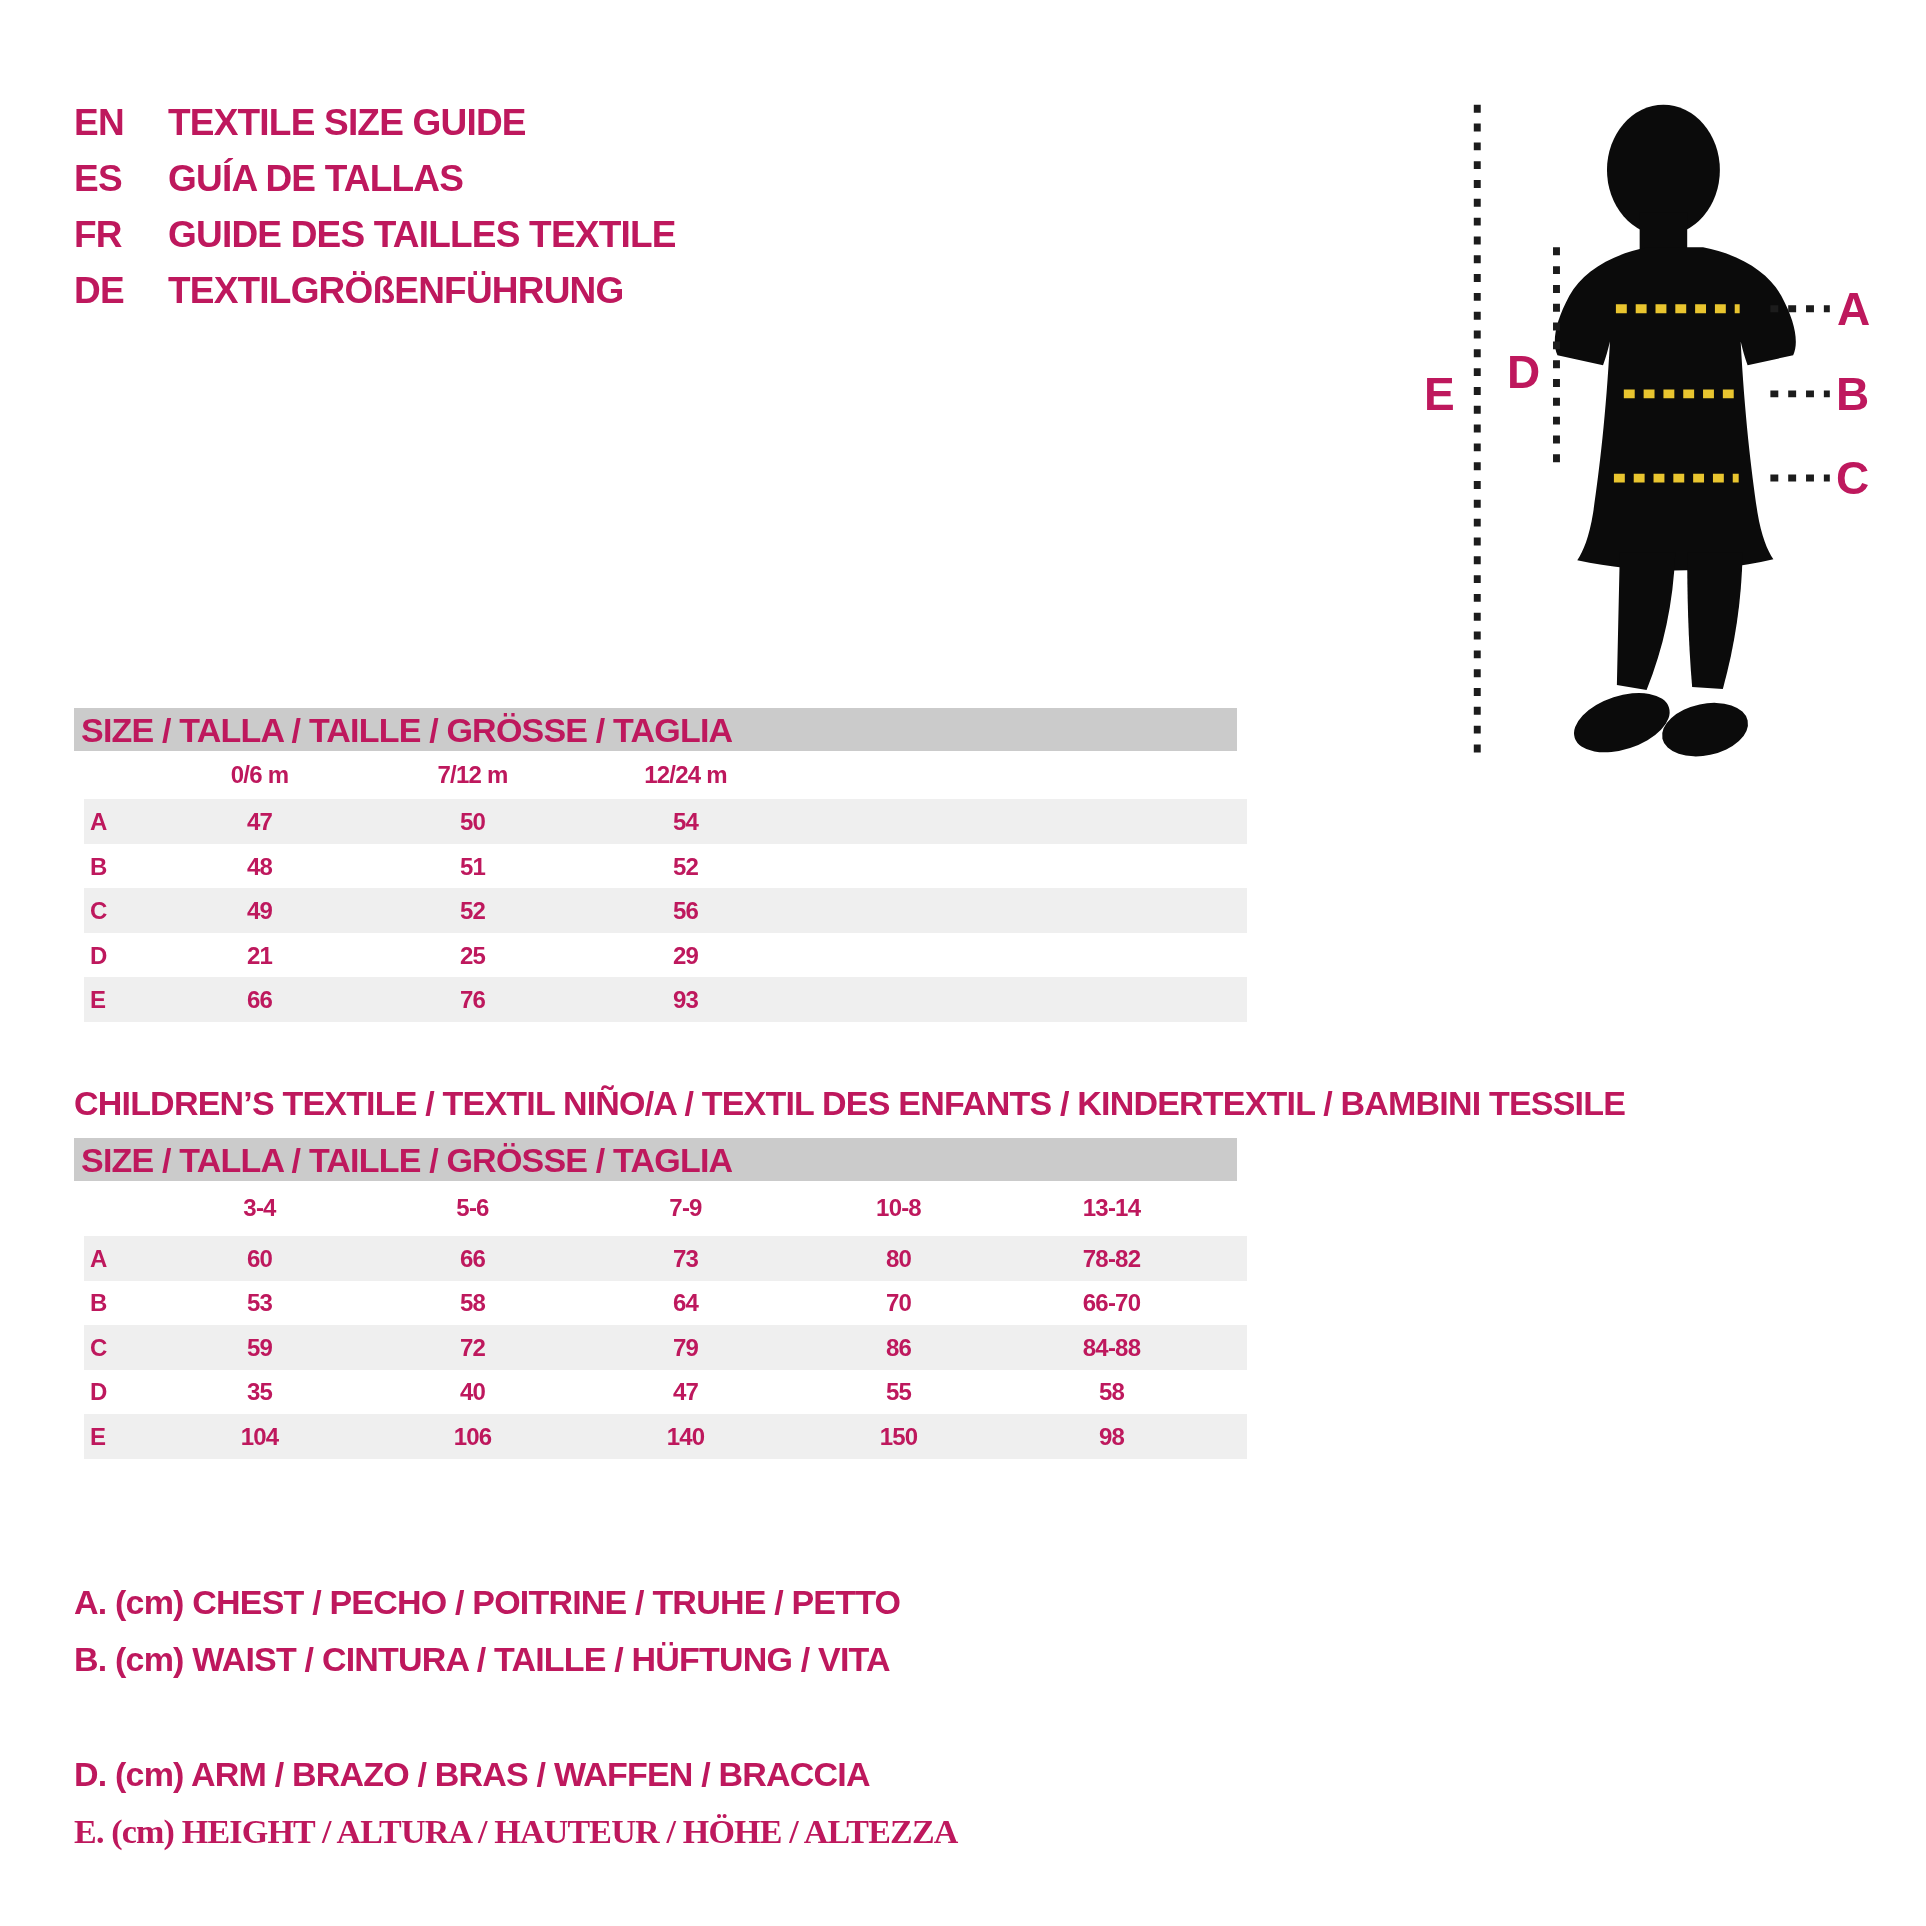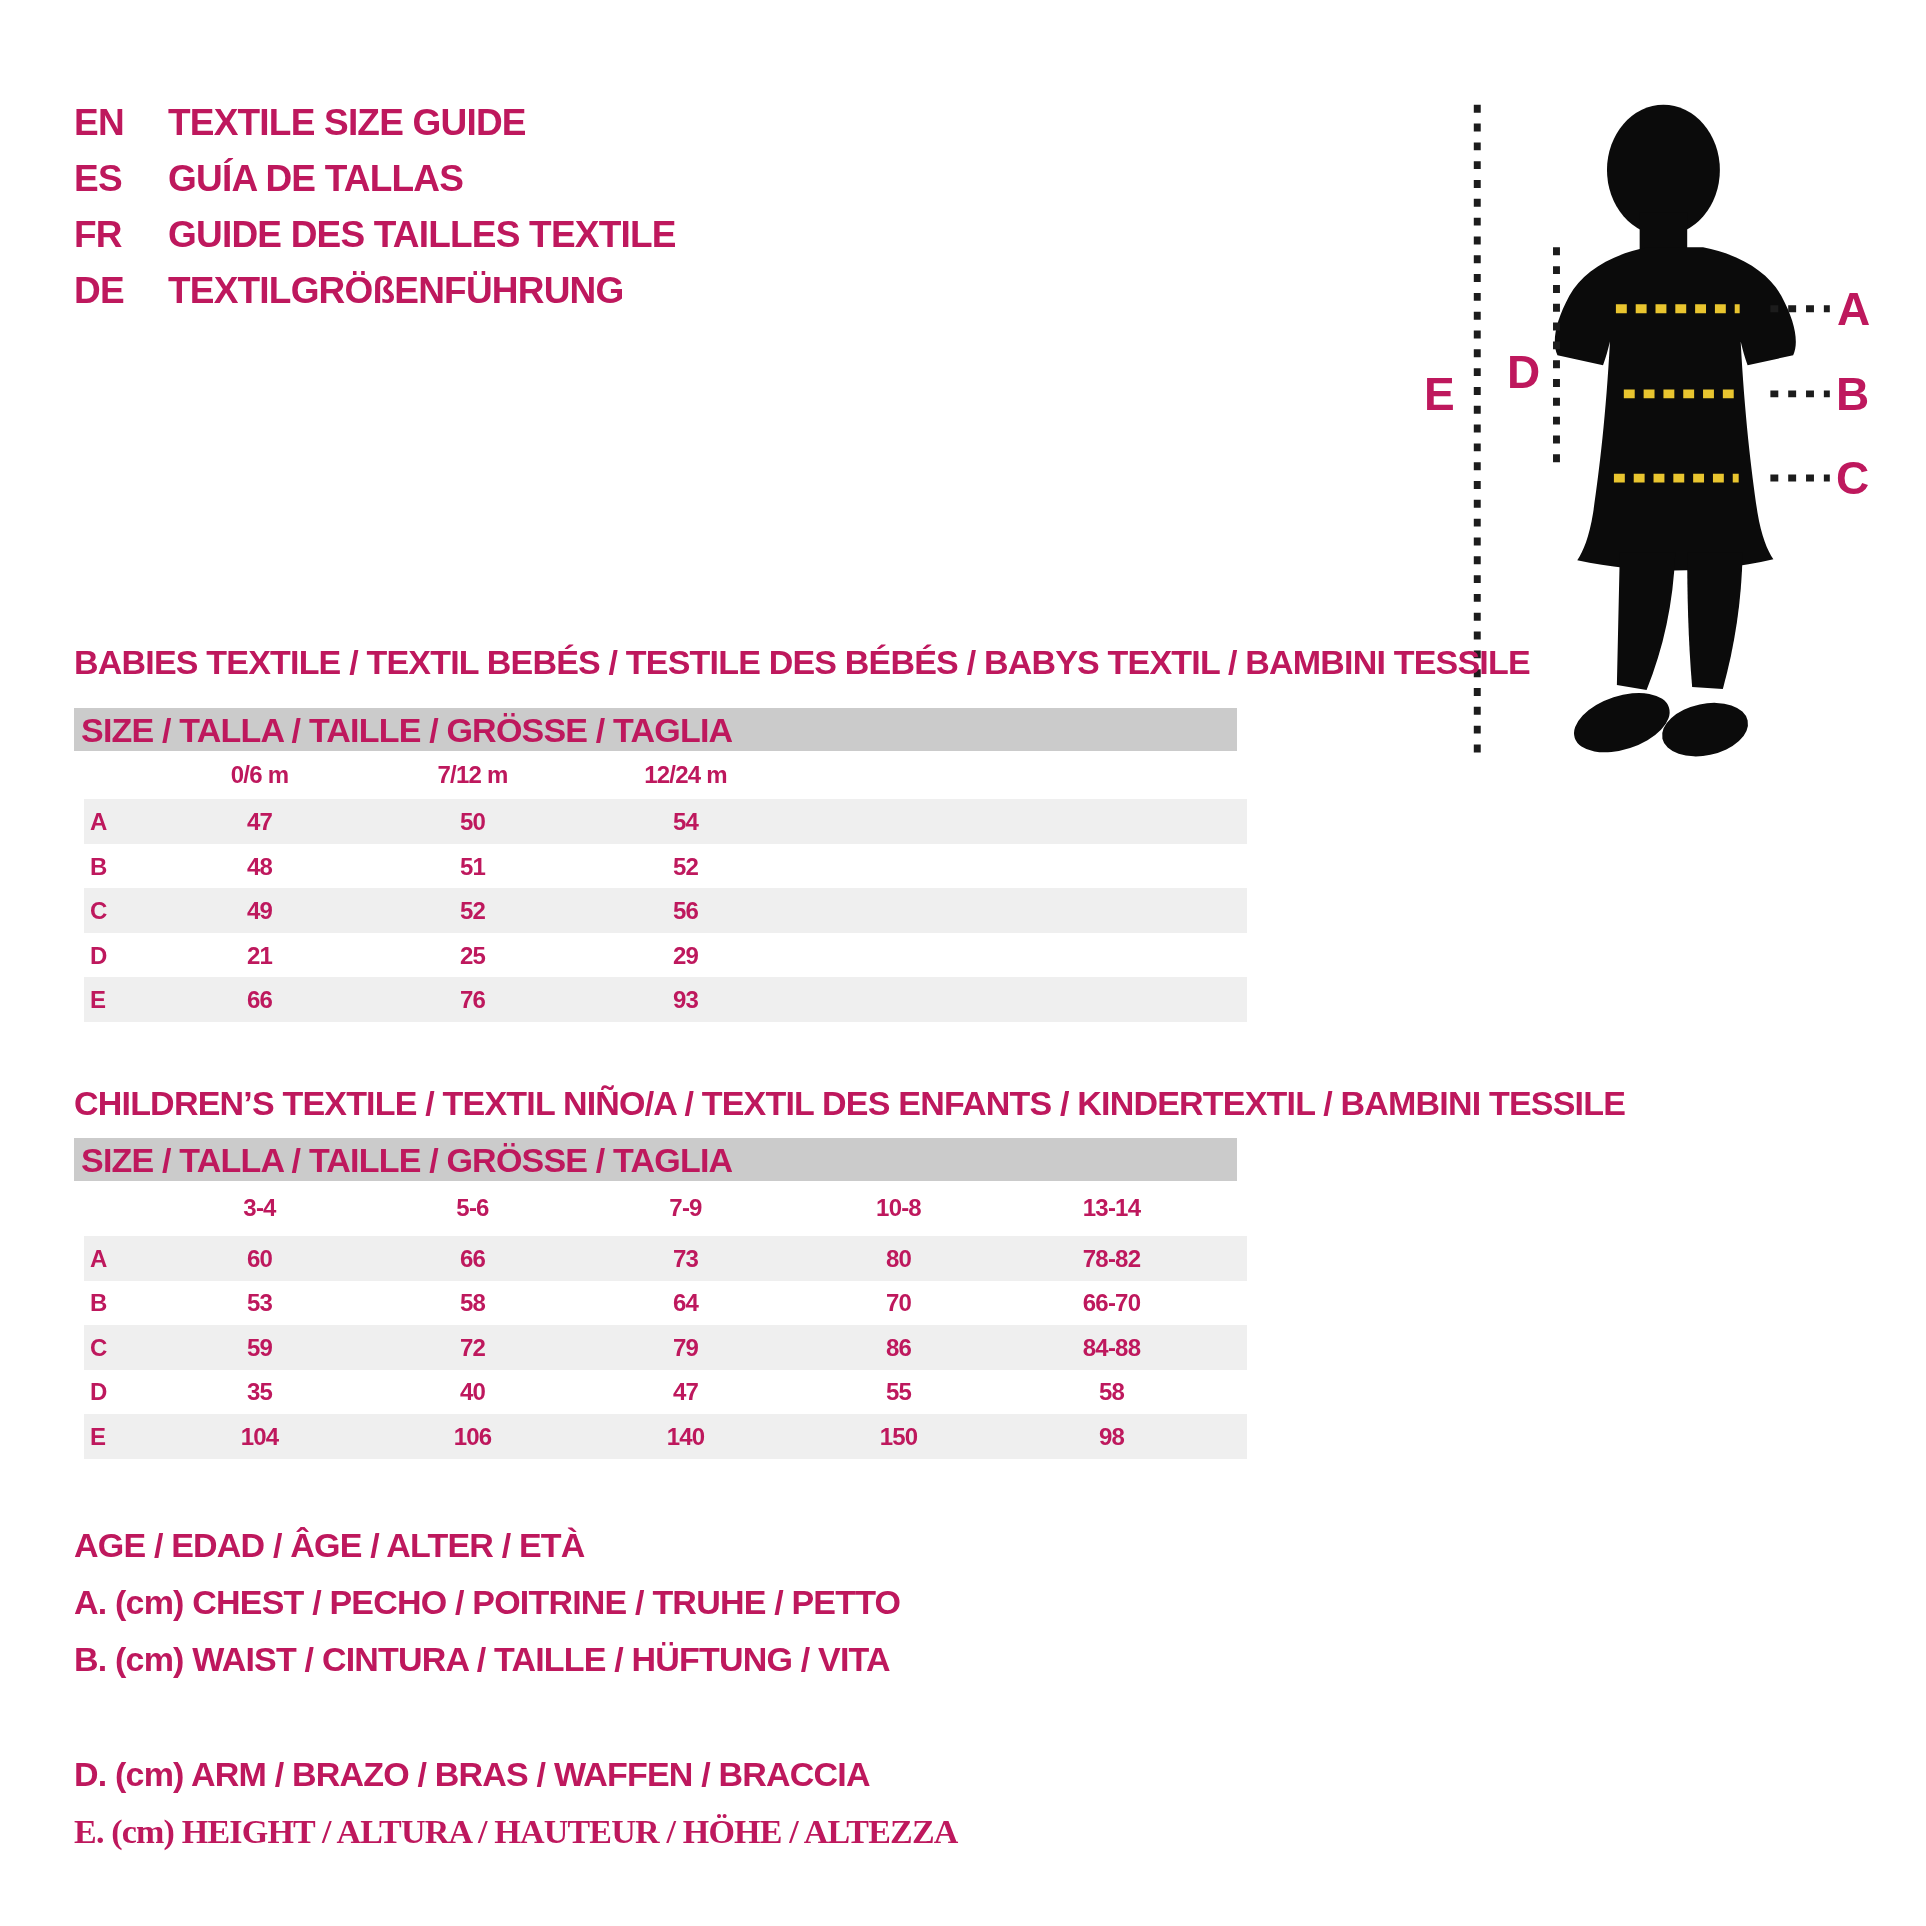--- a/index.html
+++ b/index.html
@@ -98,21 +98,20 @@
       <line x1="1788" y1="398" x2="1848" y2="398" stroke-dasharray="8 10"></line>
       <line x1="1788" y1="483" x2="1848" y2="483" stroke-dasharray="8 10"></line>
     </g>
   </svg>
   <span class="fig-label" style="left:1837px;top:284px;">A</span>
   <span class="fig-label" style="left:1836px;top:369px;">B</span>
   <span class="fig-label" style="left:1836px;top:453px;">C</span>
   <span class="fig-label" style="left:1507px;top:347px;">D</span>
   <span class="fig-label" style="left:1424px;top:369px;">E</span>
 
-  <div class="section-heading" style="top:642px;">BABIES TEXTILE / TEXTIL BEBÉS / TESTILE DES BÉBÉS / BABYS TEXTIL / BAMBINI TESSILE</div>
 
   <div class="size-bar" style="top:708px;">
     <span>SIZE / TALLA / TAILLE / GRÖSSE / TAGLIA</span>
   </div>
 
   <div class="trow colhead" style="top:752px;">
     <span class="cell c0">0/6 m</span>
     <span class="cell c1">7/12 m</span>
     <span class="cell c2">12/24 m</span>
   </div>
@@ -196,20 +195,19 @@
   </div>
   <div class="trow odd" style="top:1414px;">
     <span class="rlabel">E</span>
     <span class="cell c0">104</span>
     <span class="cell c1">106</span>
     <span class="cell c2">140</span>
     <span class="cell c3">150</span>
     <span class="cell c4">98</span>
   </div>
 
-  <div class="legend-line" style="top:1525px;">AGE / EDAD / ÂGE / ALTER / ETÀ</div>
   <div class="legend-line" style="top:1582px;">A. (cm) CHEST / PECHO / POITRINE / TRUHE / PETTO</div>
   <div class="legend-line" style="top:1639px;">B. (cm) WAIST / CINTURA / TAILLE / HÜFTUNG / VITA</div>
   <div class="legend-line" style="top:1754px;">D. (cm) ARM / BRAZO / BRAS / WAFFEN / BRACCIA</div>
   <div class="legend-line" style="top:1812px;font-family:Liberation Serif, serif;">E. (cm) HEIGHT / ALTURA / HAUTEUR / HÖHE / ALTEZZA</div>
 
 </div>
 
 
 </body></html>

